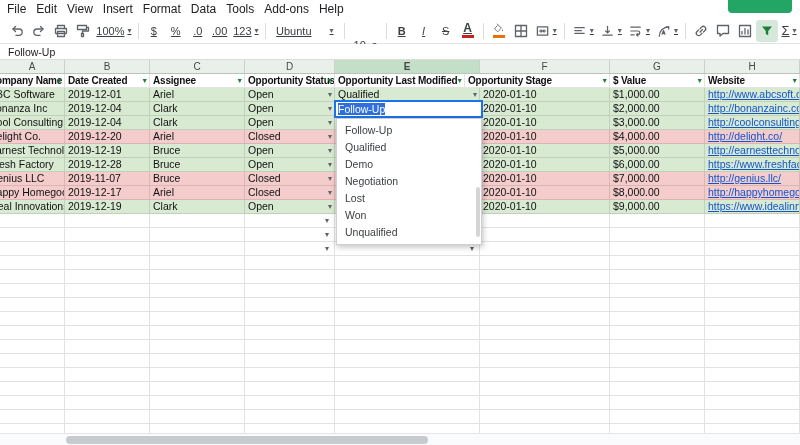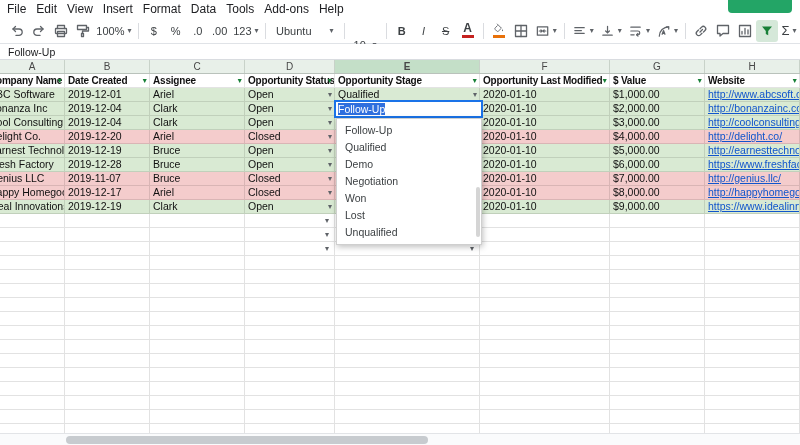--- a/index.html
+++ b/index.html
@@ -14,21 +14,21 @@
   .share-pill { position:absolute; right:8px; top:-4px; width:64px; height:17px;
     background:#23a566; border-radius:4px; }
 
   
   .toolbar { position:absolute; top:18px; left:0; right:0; height:26px;
     display:flex; align-items:center; padding-left:6px;
     border-bottom:1px solid #e0e3e7; background:#fff; }
   .tb { display:inline-flex; align-items:center; justify-content:center;
     flex-direction:column; min-width:22px; height:22px; border:none;
     background:transparent; color:#3c4043; font-family:"Liberation Sans",sans-serif;
-    font-size:11px; padding:0 3px; border-radius:3px; }
+    font-size:11px; padding:0 3px; border-radius:3px;text-decoration:underline; }
   .tb.txt { flex-direction:row; }
   .tb.active { background:#d5e8d9; }
   .ic { width:16px; height:16px; stroke:#5f6368; stroke-width:1.3; fill:none;
     stroke-linecap:round; stroke-linejoin:round; }
   .sep { width:1px; height:16px; background:#dadce0; margin:0 4px; flex:none; }
   .caret { font-size:8px; color:#5f6368; margin-left:3px; line-height:1; }
   .b-bold { font-weight:700; }
   .b-italic { font-style:italic; }
   .b-strike { text-decoration:line-through; }
   .glyph-a { font-weight:700; font-size:12px; line-height:11px; }
@@ -290,22 +290,22 @@
     <div class="colh cH">H</div>
   </div>
 
   <div class="grid">
 
     <div class="row hdr">
       <div class="cell cA"><span>Company Name</span><span class="filter-btn">▼</span></div>
       <div class="cell cB"><span>Date Created</span><span class="filter-btn">▼</span></div>
       <div class="cell cC"><span>Assignee</span><span class="filter-btn">▼</span></div>
       <div class="cell cD"><span>Opportunity Status</span><span class="filter-btn">▼</span></div>
+      <div class="cell cF"><span>Opportunity Last Modified</span><span class="filter-btn">▼</span></div>
       <div class="cell cE"><span>Opportunity Stage</span><span class="filter-btn">▼</span></div>
-      <div class="cell cF"><span>Opportunity Last Modified</span><span class="filter-btn">▼</span></div>
       <div class="cell cG"><span>$ Value</span><span class="filter-btn">▼</span></div>
       <div class="cell cH"><span>Website</span><span class="filter-btn">▼</span></div>
     </div>
 
     <div class="row r-open">
       <div class="cell cA">ABC Software</div>
       <div class="cell cB">2019-12-01</div>
       <div class="cell cC">Ariel</div>
       <div class="cell cD"><span>Open</span><span class="dd-arrow">▾</span></div>
       <div class="cell cE"><span>Qualified</span><span class="dd-arrow">▾</span></div>
@@ -414,22 +414,22 @@
 
   <div class="editbox">
     <span class="selected-text">Follow-Up</span>
   </div>
 
   <div class="dropdown">
     <div class="dd-item">Follow-Up</div>
     <div class="dd-item">Qualified</div>
     <div class="dd-item">Demo</div>
     <div class="dd-item">Negotiation</div>
+    <div class="dd-item">Lost</div>
     <div class="dd-item">Won</div>
-    <div class="dd-item">Lost</div>
     <div class="dd-item">Unqualified</div>
     <div class="dd-scroll"></div>
   </div>
 
   <div class="hscroll">
     <div class="hthumb"></div>
   </div>
 
 </div>
 

